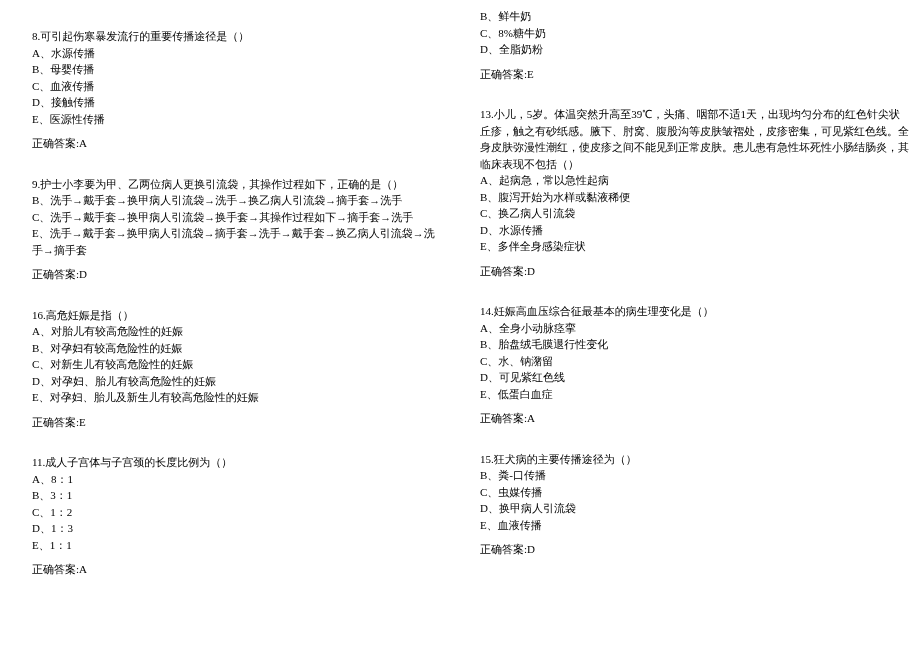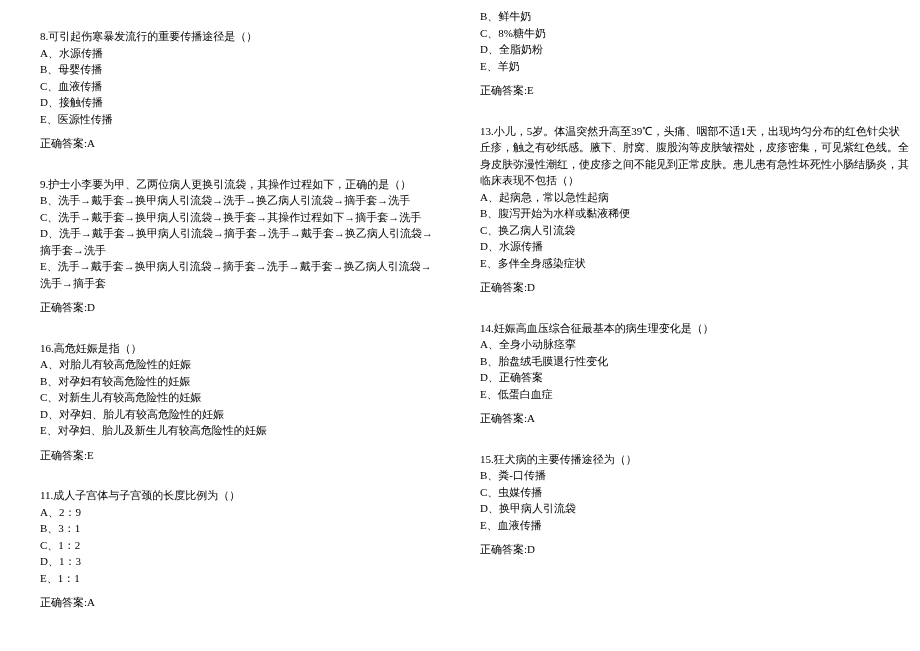--- a/index.html
+++ b/index.html
@@ -11,21 +11,21 @@
       font-size: 11px;
       line-height: 1.5;
       color: #000000;
       display: flex;
       position: relative;
     }
     .column {
       width: 460px;
       padding: 8px 20px;
     }
-    .col-left { padding-left: 40px; padding-right: 20px; font-family: Liberation Serif, serif; }
+    .col-left { padding-left: 32px; padding-right: 20px; font-family: Liberation Serif, serif; }
     .col-right { padding-left: 20px; padding-right: 10px; }
     .block { margin-bottom: 24px; }
     .block .line { white-space: pre-wrap; word-break: break-all; }
     .spacer-sm { height: 8px; }
   </style>
 </head>
 <body>
 
 <div class="column col-left">
   <div style="height:20px"></div>
@@ -38,77 +38,76 @@
     <div class="line">D、接触传播</div>
     <div class="line">E、医源性传播</div>
     <div class="spacer-sm"></div>
     <div class="line">正确答案:A</div>
   </div>
 
   <div class="block">
     <div class="line">9.护士小李要为甲、乙两位病人更换引流袋，其操作过程如下，正确的是（）</div>
     <div class="line">B、洗手→戴手套→换甲病人引流袋→洗手→换乙病人引流袋→摘手套→洗手</div>
     <div class="line">C、洗手→戴手套→换甲病人引流袋→换手套→其操作过程如下→摘手套→洗手</div>
-    <div class="line">D、洗手→戴手套→换甲病人引流袋→摘手套→洗手→戴手套→换乙病人引流袋→摘手套→洗手</div>
     <div class="line">E、洗手→戴手套→换甲病人引流袋→摘手套→洗手→戴手套→换乙病人引流袋→洗手→摘手套</div>
     <div class="spacer-sm"></div>
     <div class="line">正确答案:D</div>
   </div>
 
   <div class="block">
     <div class="line">16.高危妊娠是指（）</div>
     <div class="line">A、对胎儿有较高危险性的妊娠</div>
     <div class="line">B、对孕妇有较高危险性的妊娠</div>
     <div class="line">C、对新生儿有较高危险性的妊娠</div>
     <div class="line">D、对孕妇、胎儿有较高危险性的妊娠</div>
     <div class="line">E、对孕妇、胎儿及新生儿有较高危险性的妊娠</div>
     <div class="spacer-sm"></div>
     <div class="line">正确答案:E</div>
   </div>
 
   <div class="block">
     <div class="line">11.成人子宫体与子宫颈的长度比例为（）</div>
-    <div class="line">A、2：9</div>
+    <div class="line">A、8：1</div>
     <div class="line">B、3：1</div>
     <div class="line">C、1：2</div>
     <div class="line">D、1：3</div>
     <div class="line">E、1：1</div>
     <div class="spacer-sm"></div>
     <div class="line">正确答案:A</div>
   </div>
 
 </div>
 
 <div class="column col-right">
 
   <div class="block">
     <div class="line">B、鲜牛奶</div>
     <div class="line">C、8%糖牛奶</div>
     <div class="line">D、全脂奶粉</div>
-    <div class="line">E、羊奶</div>
     <div class="spacer-sm"></div>
     <div class="line">正确答案:E</div>
   </div>
 
   <div class="block">
     <div class="line">13.小儿，5岁。体温突然升高至39℃，头痛、咽部不适1天，出现均匀分布的红色针尖状丘疹，触之有砂纸感。腋下、肘窝、腹股沟等皮肤皱褶处，皮疹密集，可见紫红色线。全身皮肤弥漫性潮红，使皮疹之间不能见到正常皮肤。患儿患有急性坏死性小肠结肠炎，其临床表现不包括（）</div>
     <div class="line">A、起病急，常以急性起病</div>
     <div class="line">B、腹泻开始为水样或黏液稀便</div>
     <div class="line">C、换乙病人引流袋</div>
     <div class="line">D、水源传播</div>
     <div class="line">E、多伴全身感染症状</div>
     <div class="spacer-sm"></div>
     <div class="line">正确答案:D</div>
   </div>
 
   <div class="block">
     <div class="line">14.妊娠高血压综合征最基本的病生理变化是（）</div>
     <div class="line">A、全身小动脉痉挛</div>
     <div class="line">B、胎盘绒毛膜退行性变化</div>
-    <div class="line">D、正确答案</div>
+    <div class="line">C、水、钠潴留</div>
+    <div class="line">D、可见紫红色线</div>
     <div class="line">E、低蛋白血症</div>
     <div class="spacer-sm"></div>
     <div class="line">正确答案:A</div>
   </div>
 
   <div class="block">
     <div class="line">15.狂犬病的主要传播途径为（）</div>
     <div class="line">B、粪-口传播</div>
     <div class="line">C、虫媒传播</div>
     <div class="line">D、换甲病人引流袋</div>

